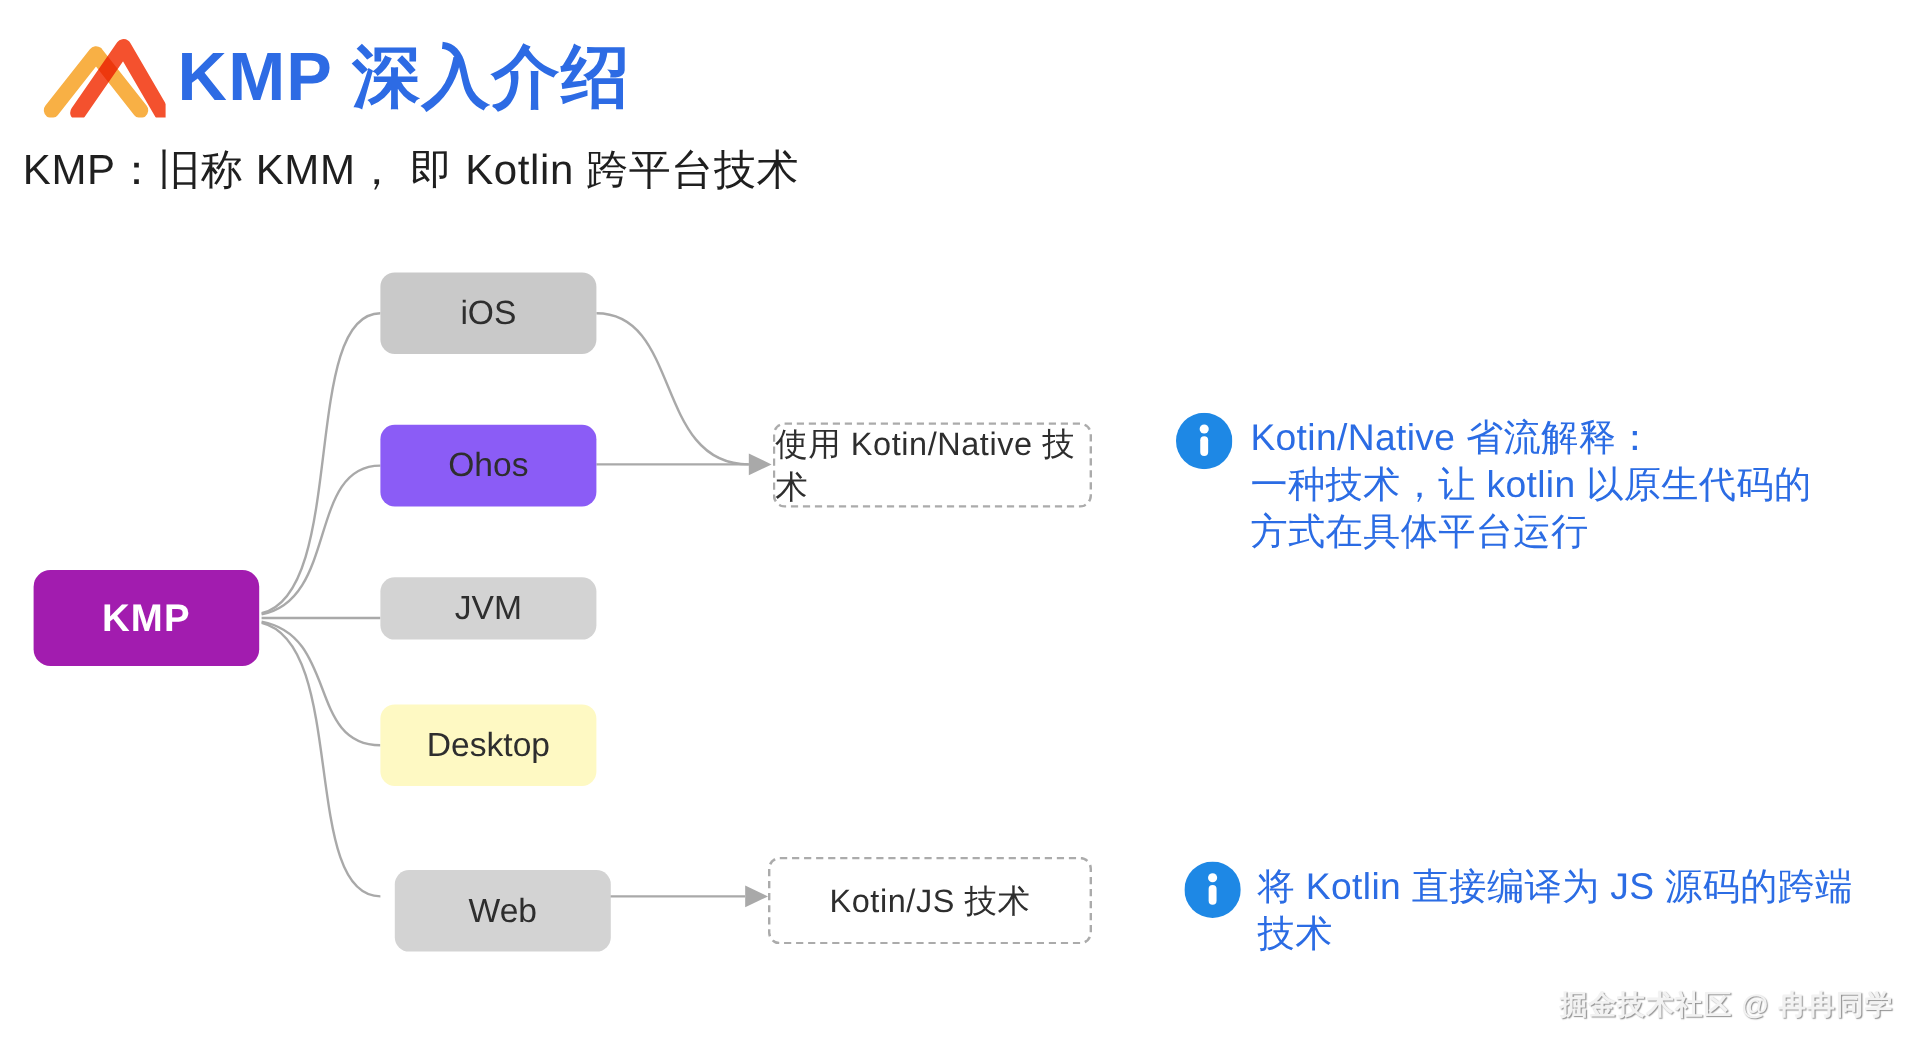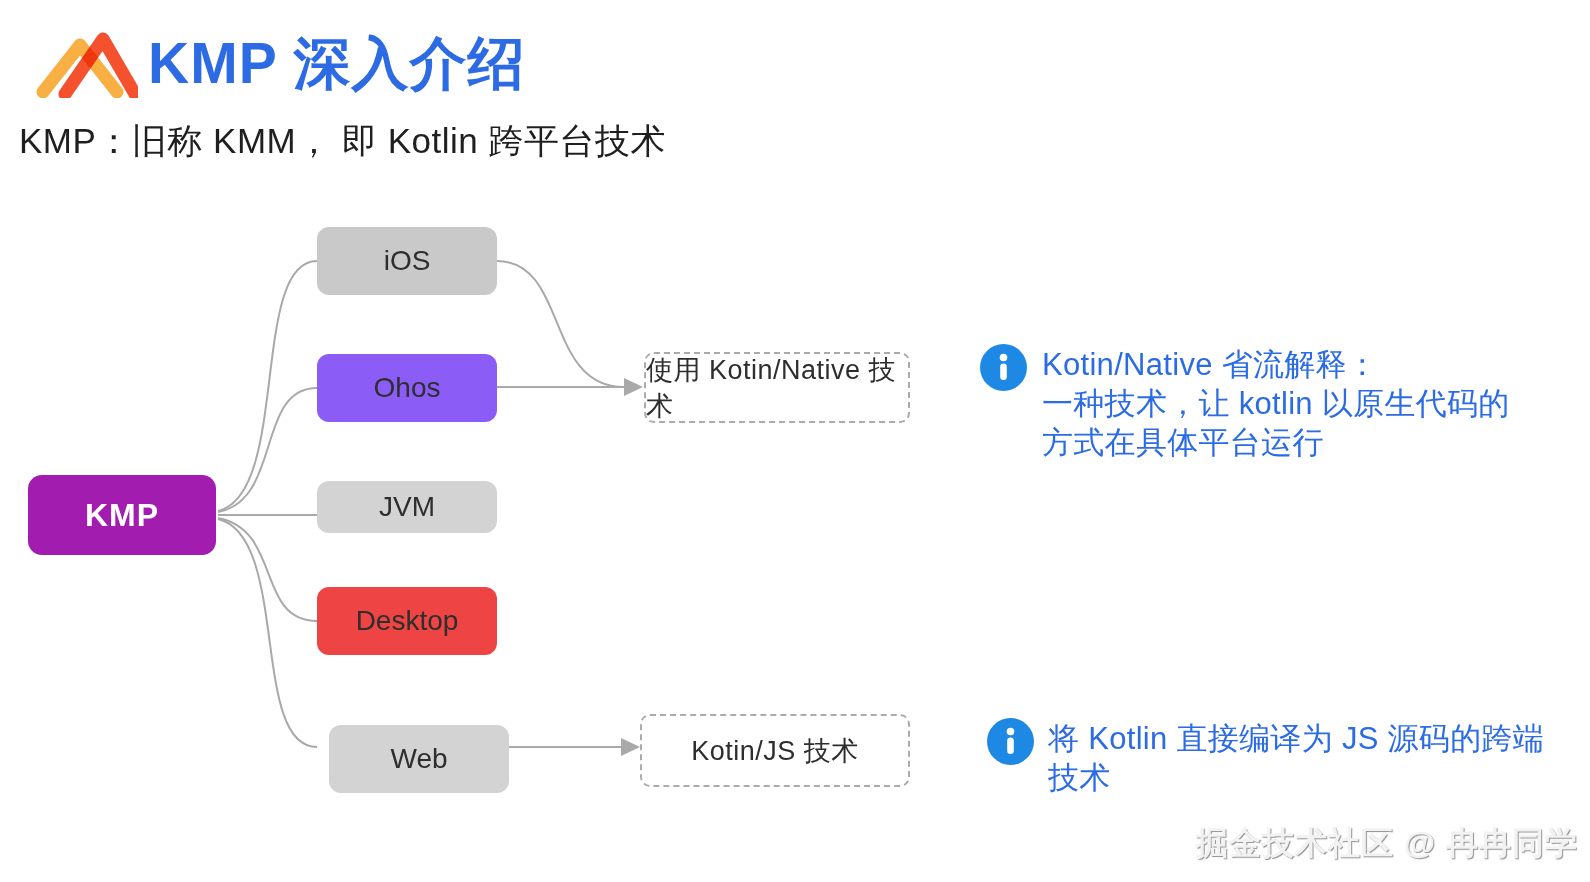--- a/index.html
+++ b/index.html
@@ -26,21 +26,21 @@
     position:absolute; z-index:1; display:flex; align-items:center; justify-content:center;
     border-radius:12px; font-size:28px; color:#2e2e2e;
   }
   .node-root {
     left:28px; top:475px; width:188px; height:80px; border-radius:14px;
     background:#a21caf; color:#ffffff; font-weight:bold; font-size:32px; letter-spacing:1px;
   }
   .node-ios     { left:317px; top:227px; width:180px; height:68px; background:#C9C9C9; }
   .node-ohos    { left:317px; top:354px; width:180px; height:68px; background:#8b5cf6; }
   .node-jvm     { left:317px; top:481px; width:180px; height:52px; background:#D3D3D3; }
-  .node-desktop { left:317px; top:587px; width:180px; height:68px; background:#ef4444; }
+  .node-desktop { left:317px; top:587px; width:180px; height:68px; background:#fef9c3; }
   .node-web     { left:329px; top:713px; width:180px; height:68px; background:#D3D3D3;margin-top:12px; }
   .note {
     position:absolute; z-index:1; display:flex; align-items:center; justify-content:center;
     background:#ffffff; border:2px dashed #ABABAB; border-radius:10px;
     font-size:27px; color:#2e2e2e; letter-spacing:0.5px;
   }
   .note-native { left:644px; top:352px; width:266px; height:71px; }
   .note-js     { left:640px; top:714px; width:270px; height:73px; }
 
   
@@ -50,21 +50,21 @@
   .annotation {
     position:absolute; z-index:1; color:#2B6CE4;
     font-size:31px; line-height:39px; font-weight:500; letter-spacing:0.3px;
   }
   .annotation-1 { left:1042px; top:345px; width:520px; }
   .annotation-2 { left:1048px; top:719px; width:520px; }
 
   
   .watermark {
     position:absolute; right:12px; top:822px; z-index:1;
-    font-size:32px; font-weight:bold; letter-spacing:1px;
+    font-size:23px; font-weight:bold; letter-spacing:1px;
     color:#f2f2f2;
     text-shadow:1px 1px 1px #8f8f8f, -1px -1px 1px #ffffff;
   }
 </style>
 </head>
 <body>
 
 <div class="stage">
 
   <svg class="logo" viewBox="0 0 102 66">

